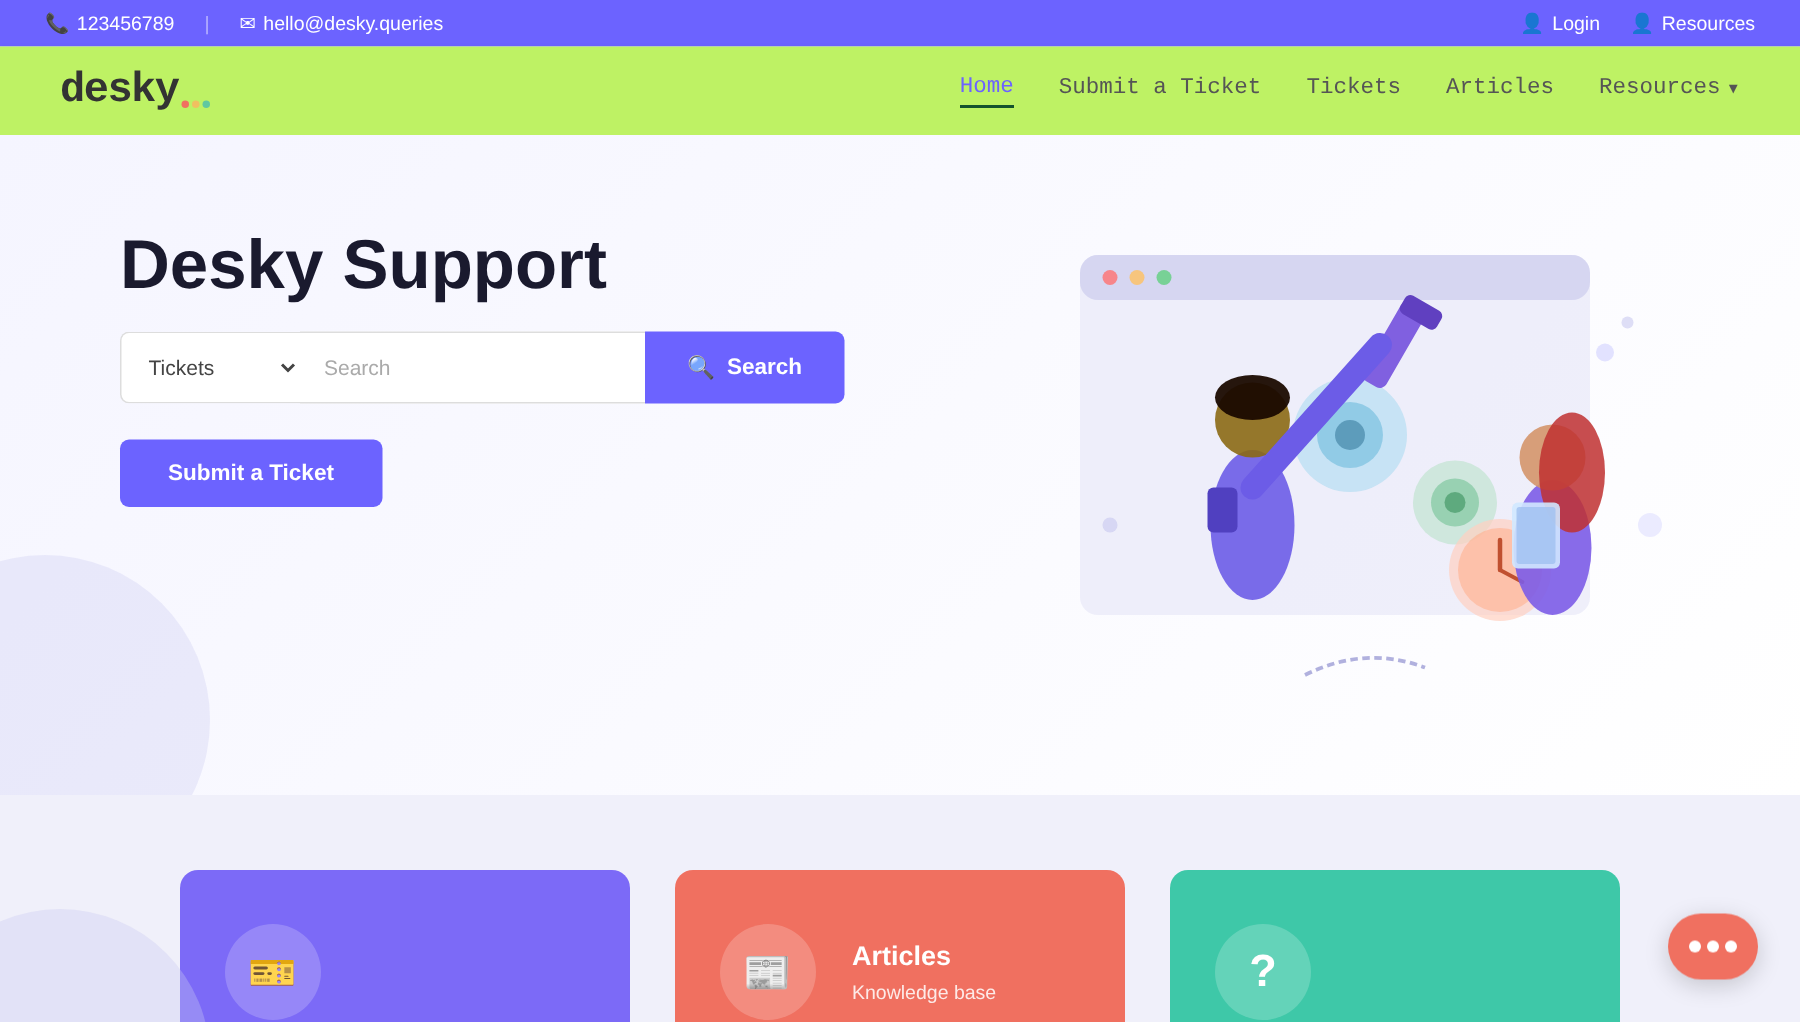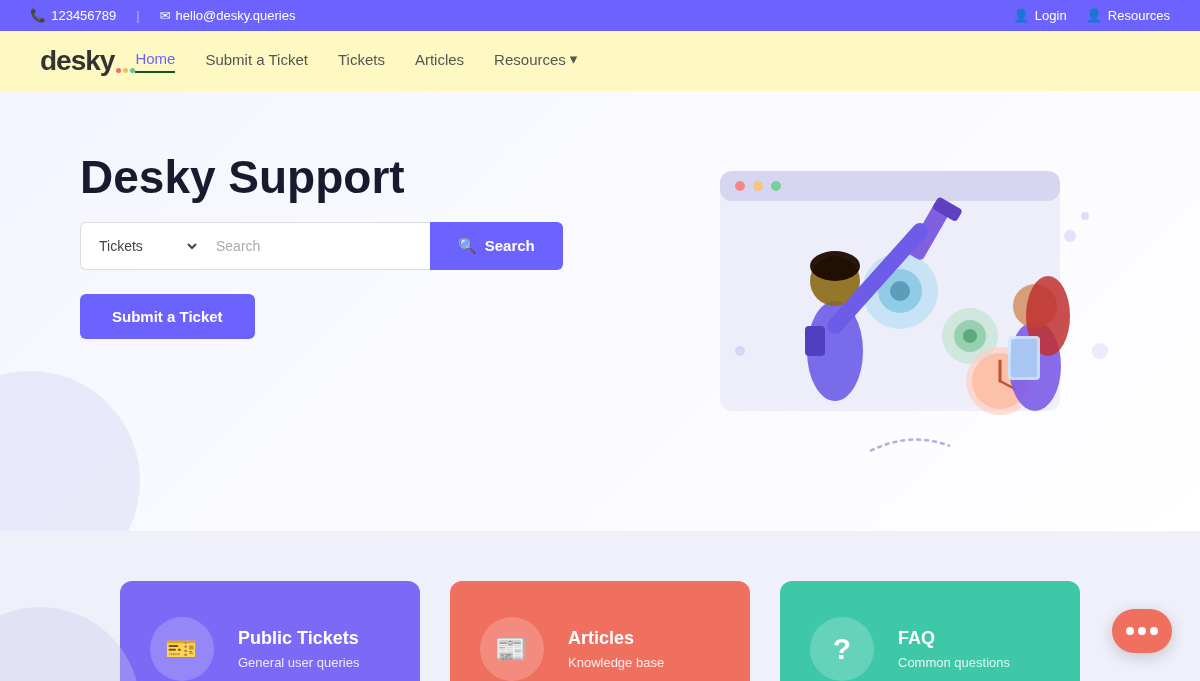--- a/index.html
+++ b/index.html
@@ -17,24 +17,25 @@
     }
     .topbar-left { display: flex; align-items: center; gap: 20px; }
     .topbar-right { display: flex; align-items: center; gap: 20px; }
     .topbar a { color: #fff; text-decoration: none; display: flex; align-items: center; gap: 5px; }
     .topbar-divider { color: rgba(255,255,255,0.5); }
 
     
     .header {
       display: flex;
       align-items: center;
-      justify-content: flex-start;
+      justify-content: space-between;
       padding: 14px 40px;
-      background: #fef9c3;
+      background: #bef264;
       box-shadow: 0 1px 4px rgba(0,0,0,0.07);
+      font-family: Liberation Mono, monospace;
     }
     .logo {
       font-size: 28px;
       font-weight: 700;
       color: #333;
       letter-spacing: -1px;
       display: flex;
       align-items: flex-end;
       gap: 1px;
     }
@@ -356,41 +357,33 @@
       <path d="M 230 300 Q 270 280 310 295" stroke="#9090d0" stroke-width="2.5" fill="none" opacity="0.7" stroke-dasharray="5,3"></path>
     </svg>
   </div>
 </section>
 
 <section class="cards-section">
   <div class="card card-purple">
     <div class="card-icon-circle">
       <span style="font-size:26px;">🎫</span>
     </div>
-    <div>
-      <div class="card-text-title">Public Tickets</div>
-      <div class="card-text-sub">General user queries</div>
-    </div>
   </div>
   <div class="card card-coral">
     <div class="card-icon-circle">
       <span style="font-size:26px;">📰</span>
     </div>
     <div>
       <div class="card-text-title">Articles</div>
       <div class="card-text-sub">Knowledge base</div>
     </div>
   </div>
   <div class="card card-teal">
     <div class="card-icon-circle">
       <span style="font-size:30px;font-weight:700;color:#fff;">?</span>
-    </div>
-    <div>
-      <div class="card-text-title">FAQ</div>
-      <div class="card-text-sub">Common questions</div>
     </div>
   </div>
 </section>
 
 <div class="chat-bubble">
   <div class="chat-dot"></div>
   <div class="chat-dot"></div>
   <div class="chat-dot"></div>
 </div>
 

